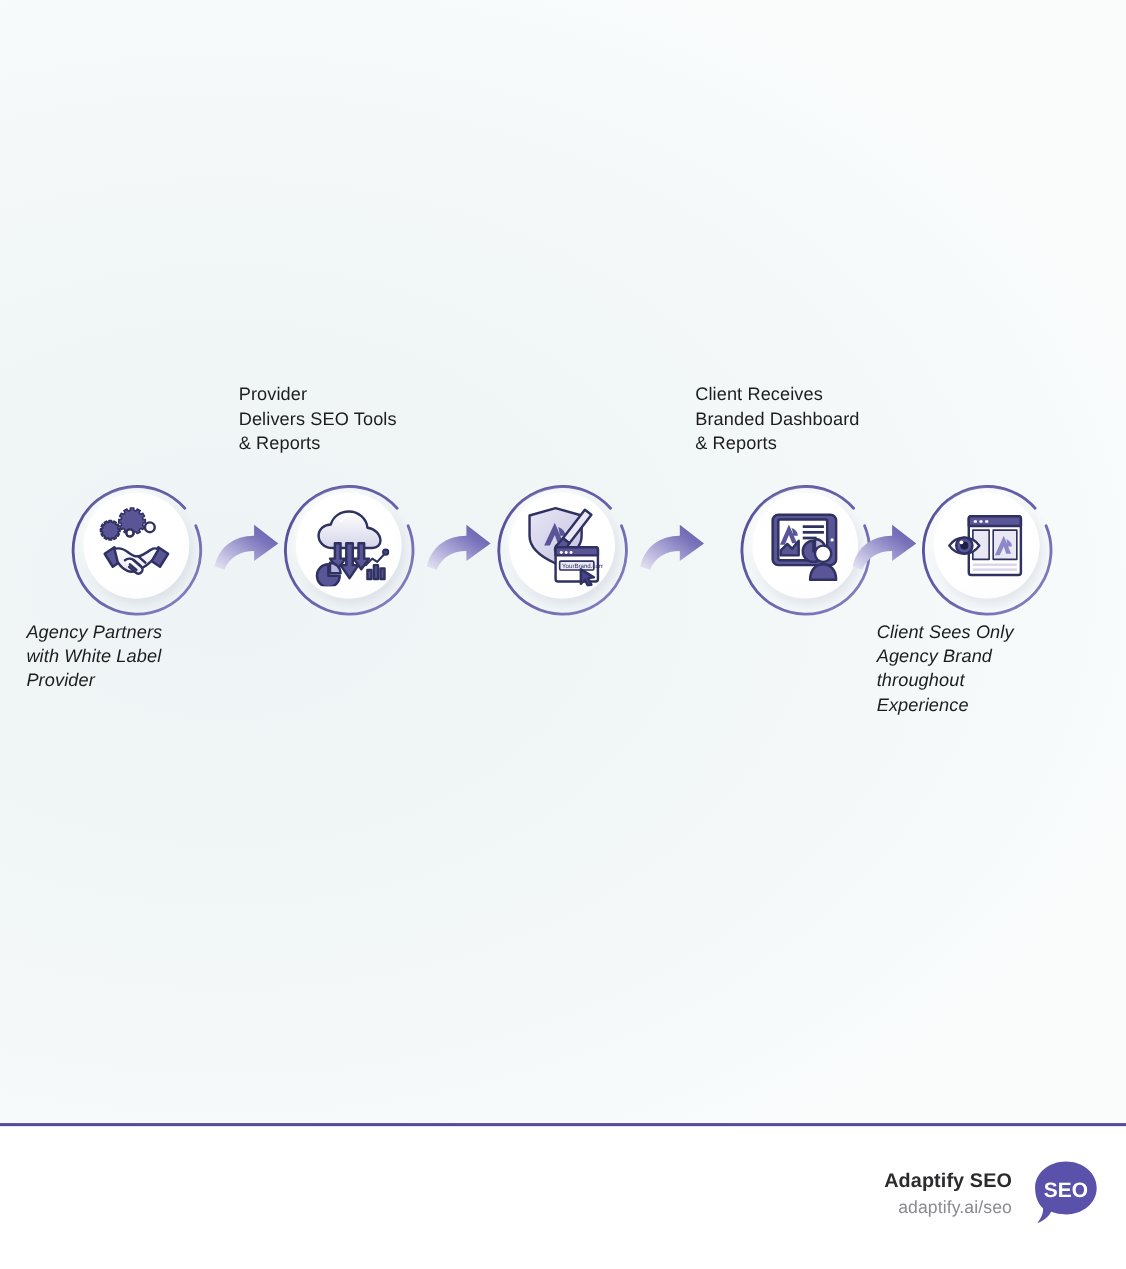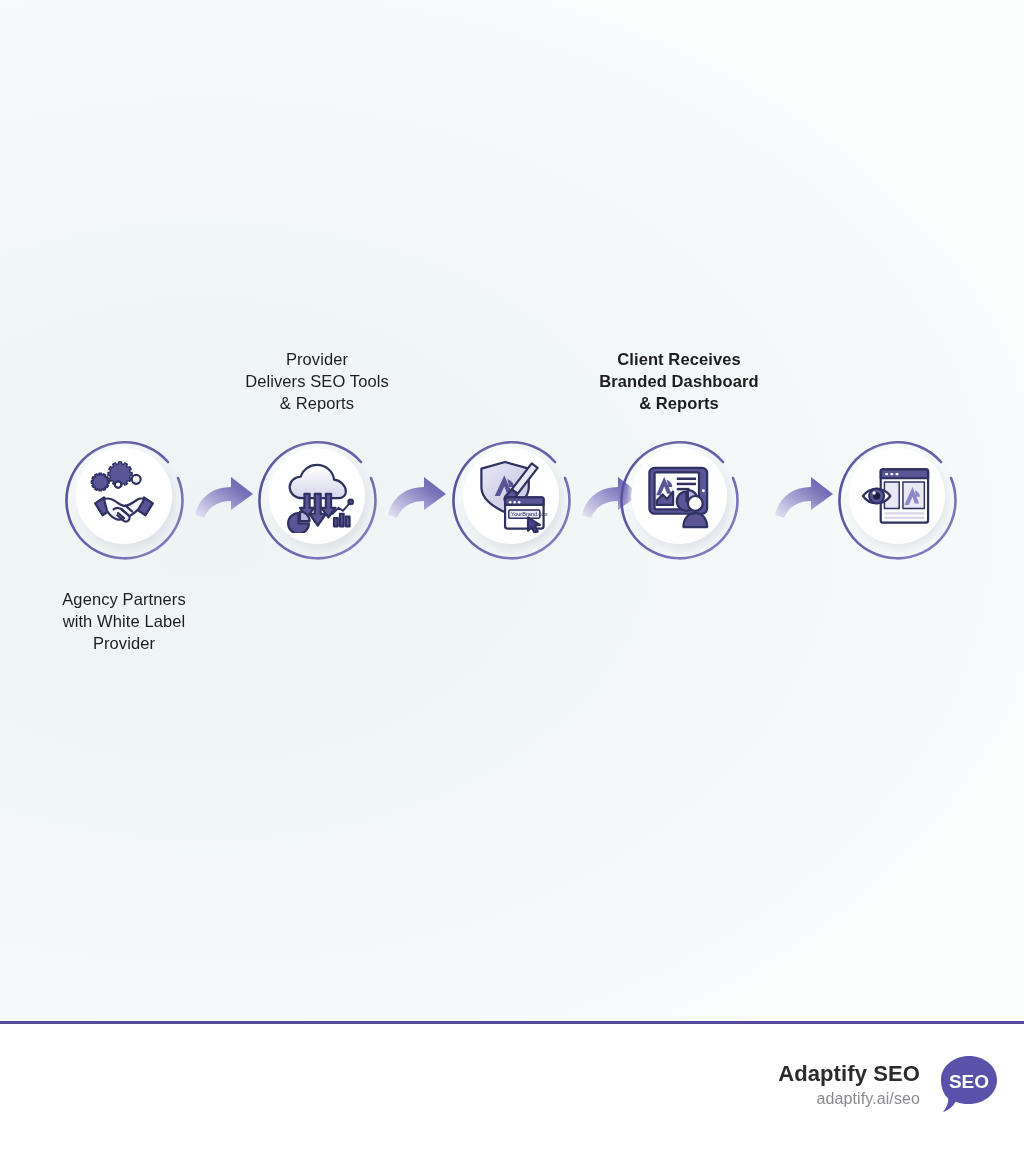--- a/index.html
+++ b/index.html
@@ -93,28 +93,28 @@
   .icon-holder {
     width: 74px;
     height: 74px;
     display: block;
   }
 
   .label {
     position: absolute;
     left: 0;
     width: 200px;
-    text-align: center;
+    text-align: left;
     color: #1d1d1f;
     font-size: 16.5px;
     line-height: 22px;
     letter-spacing: 0.1px;
     white-space: pre-line;
   }
-  .label.below { top: 258px; }
+  .label.below { top: 234px; font-style: italic; }
   .label.above { top: 18px; }
 
   
   .arrow {
     position: absolute;
     top: 135px;
     width: 62px;
     height: 62px;
   }
 
@@ -132,21 +132,21 @@
     right: 24px;
     top: 30px;
     display: flex;
     align-items: center;
     gap: 18px;
   }
   #footer-text {
     text-align: right;
   }
   #brand-name {
-    font-size: 22px;
+    font-size: 18px;
     font-weight: bold;
     color: #2b2b2e;
     line-height: 27px;
     letter-spacing: 0.1px;
   }
   #brand-url {
     font-size: 16px;
     color: #8a8a90;
     line-height: 23px;
     letter-spacing: 0.1px;
@@ -303,21 +303,21 @@
           </div>
         </div>
       </div>
 
       <div class="arrow" style="left:580px;">
         <svg viewBox="0 0 62 62" width="62" height="62">
           <path d="M2 50 C6 32 20 22 38 22 L38 12 L60 29 L38 45 L38 36 C26 36 16 41 11 53 Z" fill="url(#arrowGrad)"></path>
         </svg>
       </div>
 
-      <div class="step" style="left:579px;font-weight:bold;">
+      <div class="step" style="left:632px;">
         <div class="circle-wrap">
           <svg class="ring-svg" viewBox="0 0 140 140">
             <path d="M 124 52 A 58 58 0 1 1 114 36" fill="none" stroke="url(#ringGrad)" stroke-width="2.6" stroke-linecap="round"></path>
           </svg>
           <div class="inner-disc">
             <svg class="icon-holder" viewBox="0 0 100 100">
               <g stroke="#2f3160" stroke-width="3" stroke-linejoin="round" stroke-linecap="round">
 
                 <rect x="10" y="12" width="78" height="62" rx="7" fill="#5a5597"></rect>
                 <rect x="17" y="18" width="60" height="50" rx="2" fill="#ffffff"></rect>
@@ -377,20 +377,24 @@
                 <rect x="33" y="78" width="54" height="3" fill="#d8d6ea" stroke="none"></rect>
 
                 <path fill="#ffffff" d="M4 50 C13 37 32 37 41 50 C32 63 13 63 4 50 Z"></path>
                 <circle cx="22.5" cy="50" r="10" fill="#5a5597"></circle>
                 <circle cx="22.5" cy="50" r="5" fill="#1d1f45" stroke="none"></circle>
                 <circle cx="19" cy="46" r="2.3" fill="#ffffff" stroke="none"></circle>
               </g>
             </svg>
           </div>
         </div>
+        <div class="label below">Client Sees Only
+Agency Brand
+throughout
+Experience</div>
       </div>
 
     </div>
   </div>
 
   <div id="divider"></div>
 
   <div id="footer">
     <div id="footer-inner">
       <div id="footer-text">

